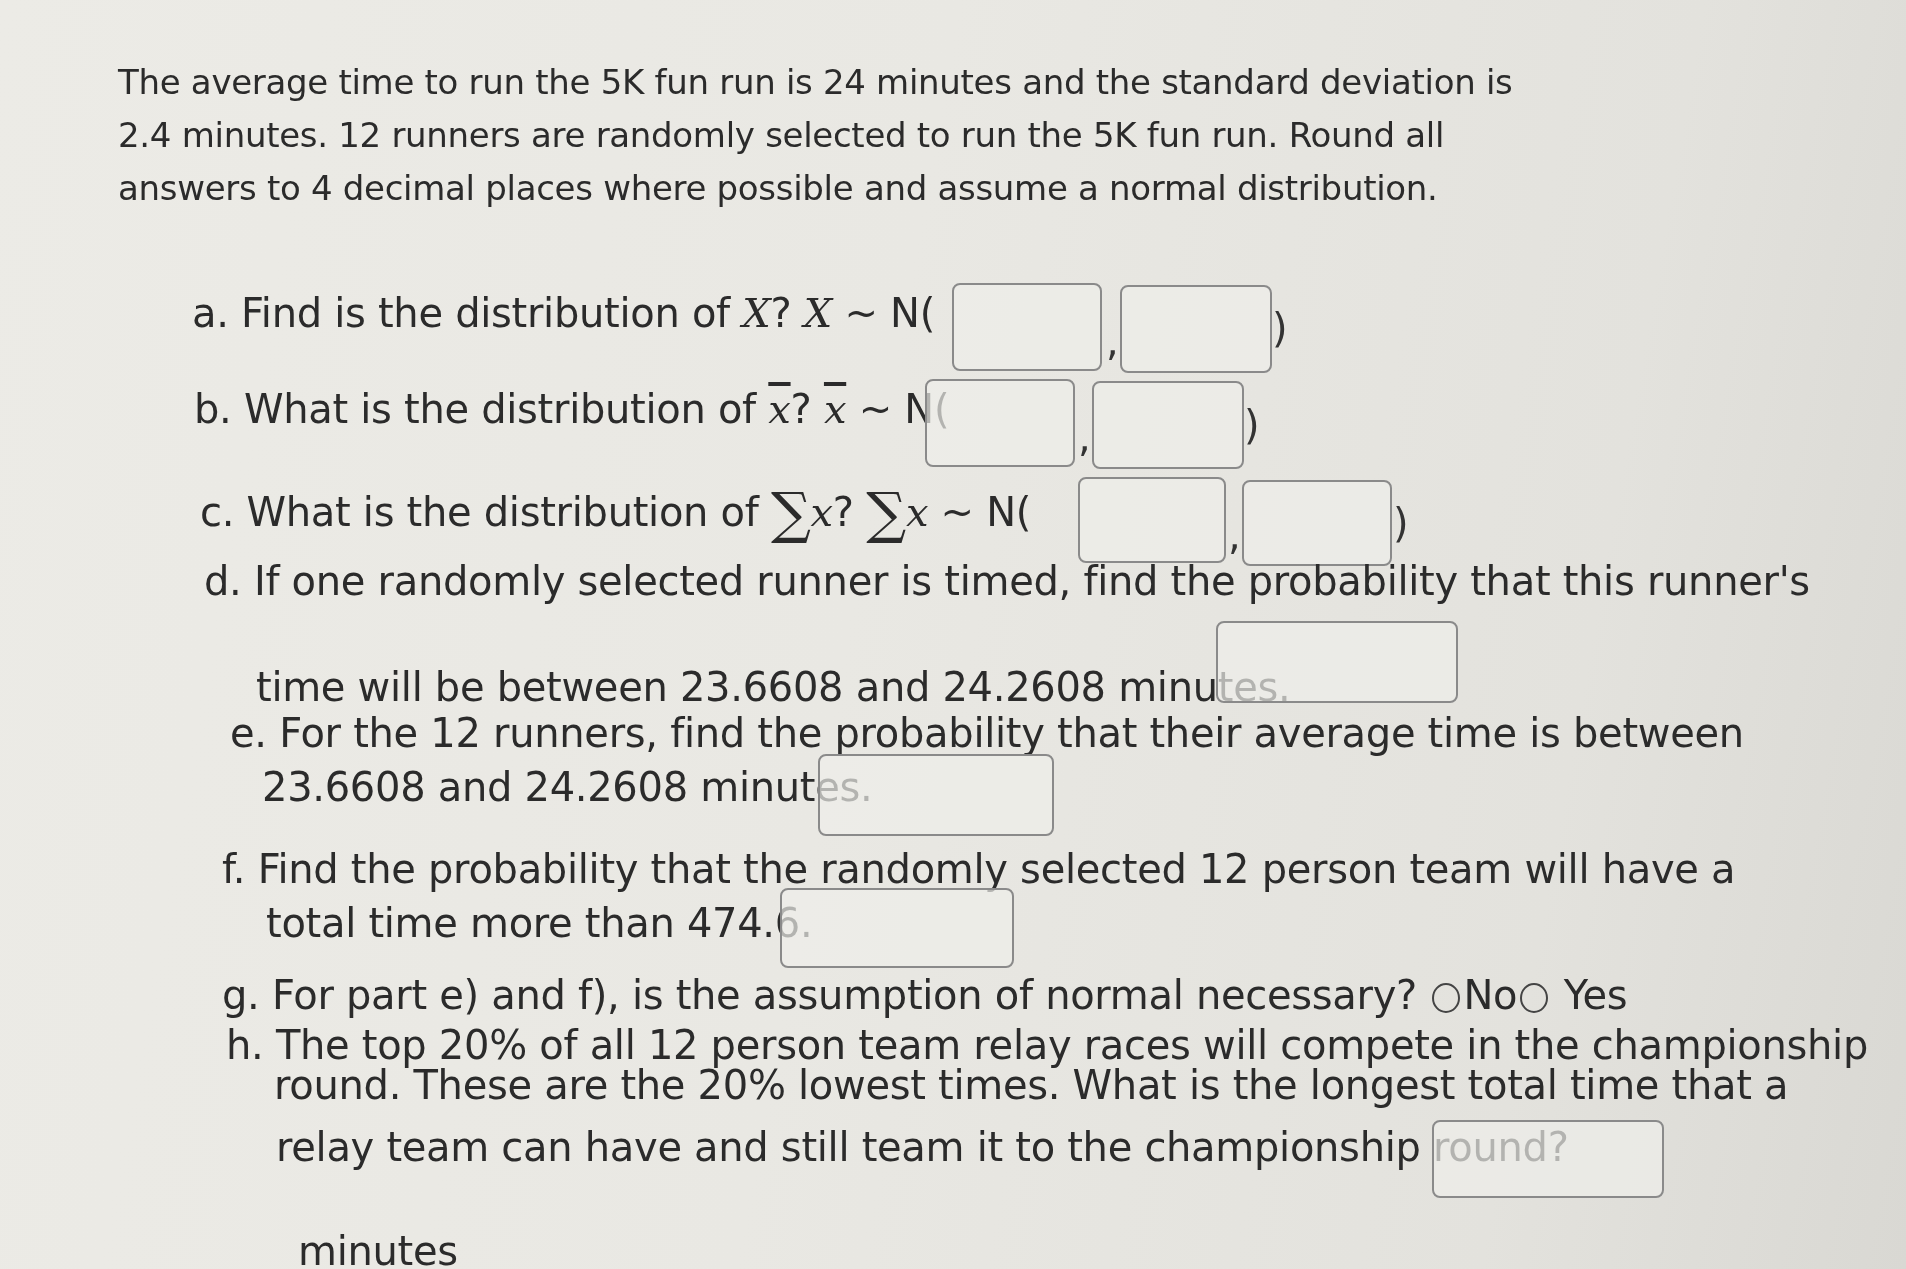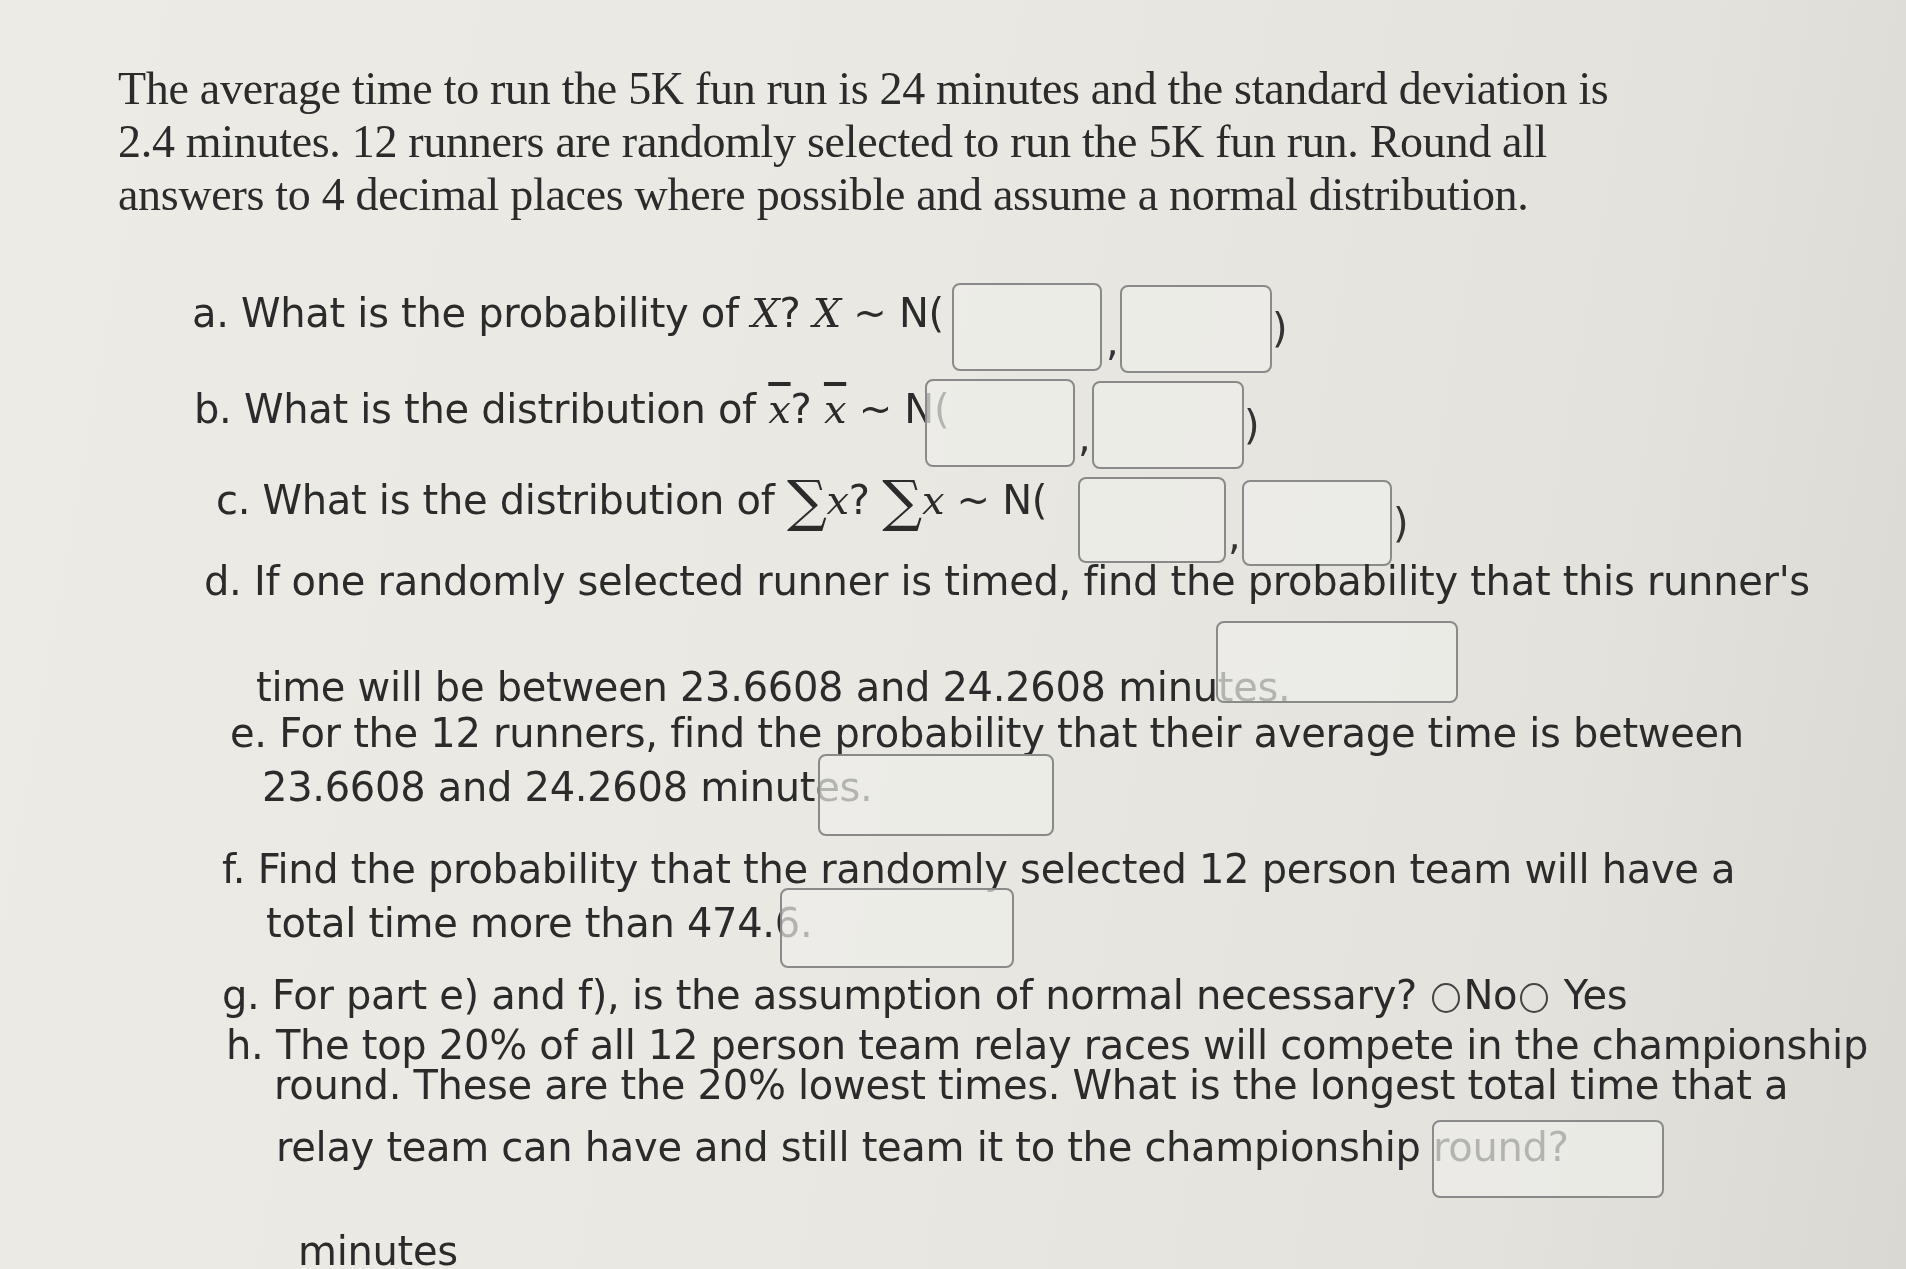--- a/index.html
+++ b/index.html
@@ -4,62 +4,62 @@
 <style>
   html, body { margin: 0; padding: 0; }
   body {
     width: 1906px; height: 1269px; overflow: hidden;
     background: linear-gradient(100deg, #ecebe6 0%, #e9e8e3 45%, #e3e2dd 80%, #d9d8d3 100%);
     font-family: "DejaVu Sans", sans-serif;
     color: #2a2a2a;
     position: relative;
   }
   .txt { position: absolute; white-space: nowrap; font-size: 40px; color: #2b2b2b; letter-spacing: -0.3px; }
-  .intro { font-size: 46px; font-family: Liberation Serif, serif; }
+  .intro { font-size: 34px; }
   .math { font-family: "DejaVu Serif", serif; font-style: italic; }
   .overline { text-decoration: overline; }
   .sigma { font-family: "DejaVu Serif", serif; font-style: normal; font-size: 56px; vertical-align: -6px; }
   .box {
     position: absolute; border: 2.5px solid #8a8a8a; border-radius: 8px;
     background: rgba(238,238,234,0.7); box-sizing: border-box;
   }
   .box input { width: 100%; height: 100%; border: none; background: transparent; outline: none; font-size: 34px; padding: 0 10px; box-sizing: border-box; }
   .punct { position: absolute; font-size: 40px; color: #333; }
   .radio { display: inline-block; width: 28px; height: 30px; border: 2.5px solid #444; border-radius: 50%; vertical-align: -4px; box-sizing: border-box; margin: 0 3px; }
 </style>
 </head>
 <body>
 
 <div class="txt intro" style="left:118px; top:62px;">The average time to run the 5K fun run is 24 minutes and the standard deviation is</div>
 <div class="txt intro" style="left:118px; top:115px;">2.4 minutes. 12 runners are randomly selected to run the 5K fun run. Round all</div>
 <div class="txt intro" style="left:118px; top:168px;">answers to 4 decimal places where possible and assume a normal distribution.</div>
 
 <div class="txt" style="left:192px; top:290px;">
-  <span>a. What is the probability of</span>
+  <span>a. Find is the distribution of</span>
   <span class="math">X</span><span>?</span>
   <span class="math">X</span>
   <span>~ N(</span>
 </div>
 <div class="box" style="left:952px; top:283px; width:150px; height:88px;"><input value="" style=""></div>
 <div class="punct" style="left:1106px; top:318px;">,</div>
 <div class="box" style="left:1120px; top:285px; width:152px; height:88px;"><input value="" style=""></div>
 <div class="punct" style="left:1272px; top:305px;">)</div>
 
 <div class="txt" style="left:194px; top:386px;">
   <span>b. What is the distribution of</span>
   <span class="math overline">x</span><span>?</span>
   <span class="math overline">x</span>
   <span>~ N(</span>
 </div>
 <div class="box" style="left:925px; top:379px; width:150px; height:88px;"><input value="" style=""></div>
 <div class="punct" style="left:1078px; top:414px;">,</div>
 <div class="box" style="left:1092px; top:381px; width:152px; height:88px;"><input value="" style=""></div>
 <div class="punct" style="left:1244px; top:402px;">)</div>
 
-<div class="txt" style="left:200px; top:468px;margin-left:16px;">
+<div class="txt" style="left:200px; top:480px;">
   <span>c. What is the distribution of</span>
   <span class="sigma">∑</span><span class="math">x</span><span>?</span>
   <span class="sigma">∑</span><span class="math">x</span>
   <span>~ N(</span>
 </div>
 <div class="box" style="left:1078px; top:477px; width:148px; height:86px;"><input value="" style=""></div>
 <div class="punct" style="left:1228px; top:512px;">,</div>
 <div class="box" style="left:1242px; top:480px; width:150px; height:86px;"><input value="" style=""></div>
 <div class="punct" style="left:1393px; top:500px;">)</div>
 

